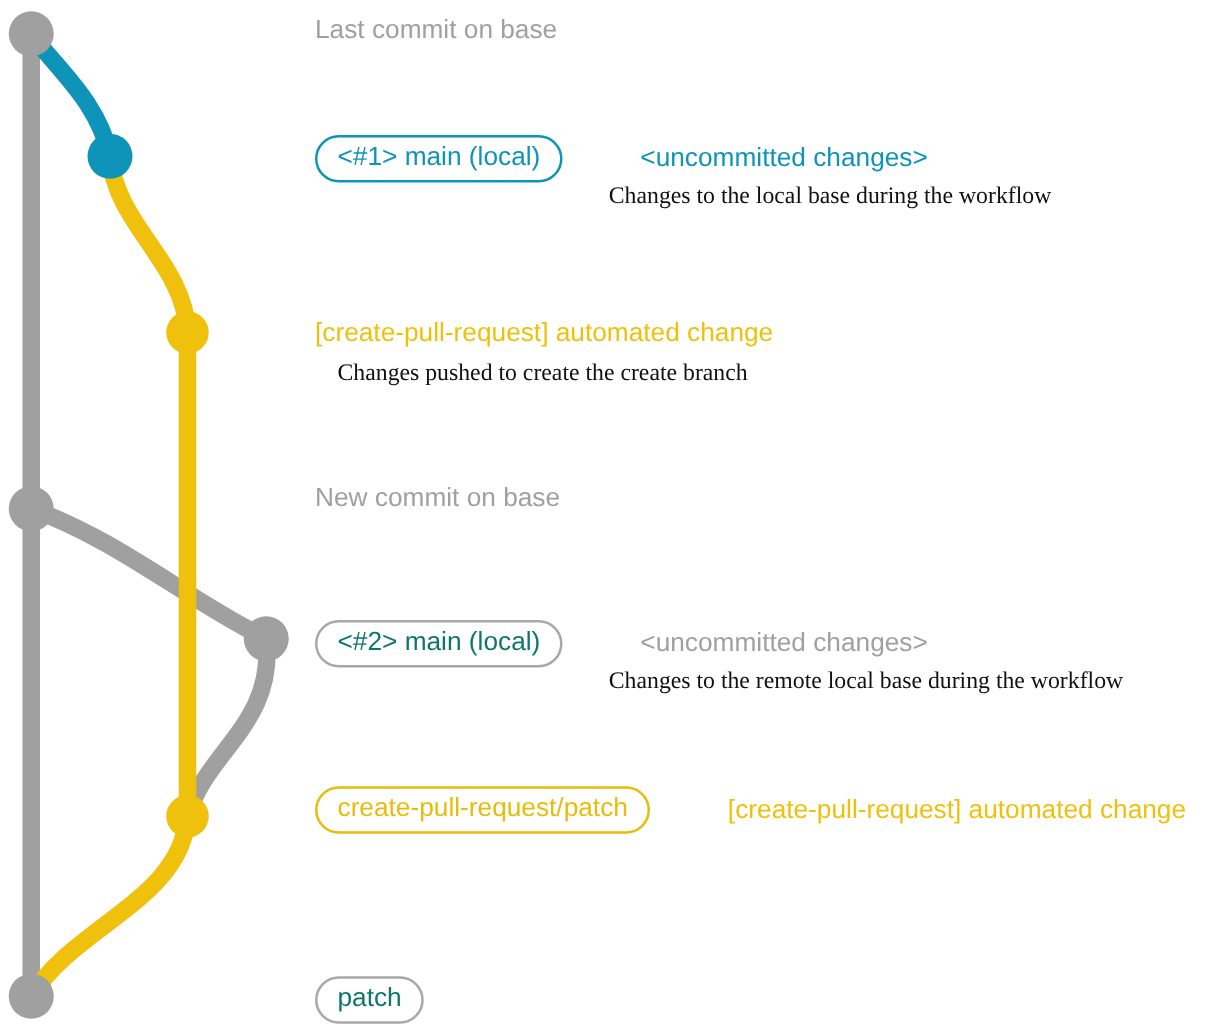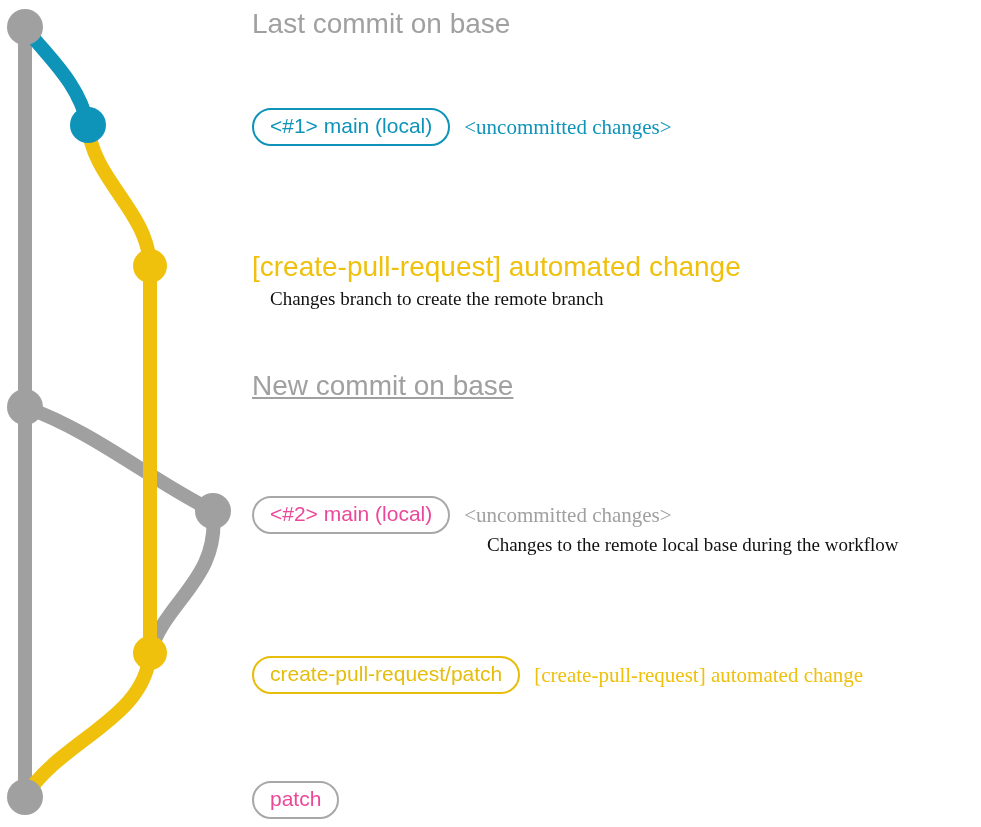--- a/index.html
+++ b/index.html
@@ -30,51 +30,51 @@
     width: 981px;
     height: 827px;
   }
 
   .row {
     position: absolute;
     left: 252px;
     display: flex;
     align-items: center;
     white-space: nowrap;
+    gap: 48px;
   }
 
   .pill {
     display: inline-block;
     border: 2px solid #999999;
     border-radius: 22px;
     padding: 4px 16px 6px 16px;
     font-size: 21px;
     line-height: 24px;
     color: #999999;
     background: #ffffff;
     box-sizing: border-box;
   }
   .pill.blue   { border-color: #0e94b8; color: #0e94b8; }
   .pill.yellow { border-color: #e6bd0b; color: #e6bd0b; }
-  .pill.gray   { border-color: #a8a8a8; color: #ec4899; }
+  .pill.gray   { border-color: #a8a8a8; color: #0f766e; }
 
   .subject {
     font-size: 21px;
     line-height: 24px;
     margin-left: 14px;
-    font-family: Liberation Serif, serif;
   }
   .subject.blue   { color: #0e94b8; }
   .subject.yellow { color: #efc00c; }
   .subject.gray   { color: #a0a0a0; }
 
   .plain-subject {
     position: absolute;
     left: 252px;
-    font-size: 28px;
+    font-size: 21px;
     line-height: 24px;
     white-space: nowrap;
   }
   .plain-subject.gray   { color: #a0a0a0; }
   .plain-subject.yellow { color: #efc00c; }
 
   .body-text {
     position: absolute;
     font-family: "Liberation Serif", serif;
     font-size: 19px;
@@ -112,33 +112,34 @@
 </svg>
 
 <div id="label-layer">
 
   <div class="plain-subject gray" style="top:12px;">Last commit on base</div>
 
   <div class="row" style="top:108px;">
     <span class="pill blue">&lt;#1&gt; main (local)</span>
     <span class="subject blue">&lt;uncommitted changes&gt;</span>
   </div>
+  <div class="body-text" style="left:487px; top:146px;">Changes to the local base during the workflow</div>
 
   <div class="plain-subject yellow" style="top:255px;">[create-pull-request] automated change</div>
-  <div class="body-text" style="left:270px; top:288px;">Changes branch to create the remote branch</div>
+  <div class="body-text" style="left:270px; top:288px;">Changes pushed to create the create branch</div>
 
-  <div class="plain-subject gray" style="top:374px;text-decoration:underline;">New commit on base</div>
+  <div class="plain-subject gray" style="top:387px;">New commit on base</div>
 
   <div class="row" style="top:496px;">
     <span class="pill gray">&lt;#2&gt; main (local)</span>
     <span class="subject gray">&lt;uncommitted changes&gt;</span>
   </div>
   <div class="body-text" style="left:487px; top:534px;">Changes to the remote local base during the workflow</div>
 
-  <div class="row" style="top:656px;justify-content:center;">
+  <div class="row" style="top:629px;justify-content:center;">
     <span class="pill yellow">create-pull-request/patch</span>
     <span class="subject yellow">[create-pull-request] automated change</span>
   </div>
 
   <div class="row" style="top:781px;">
     <span class="pill gray">patch</span>
   </div>
 
 </div>
 

